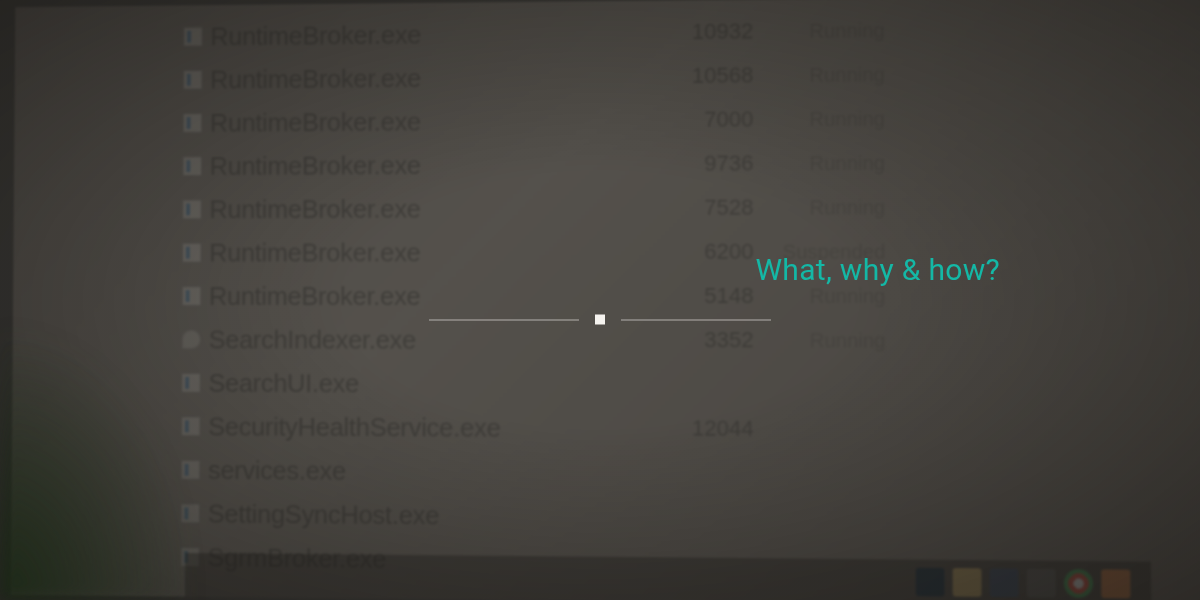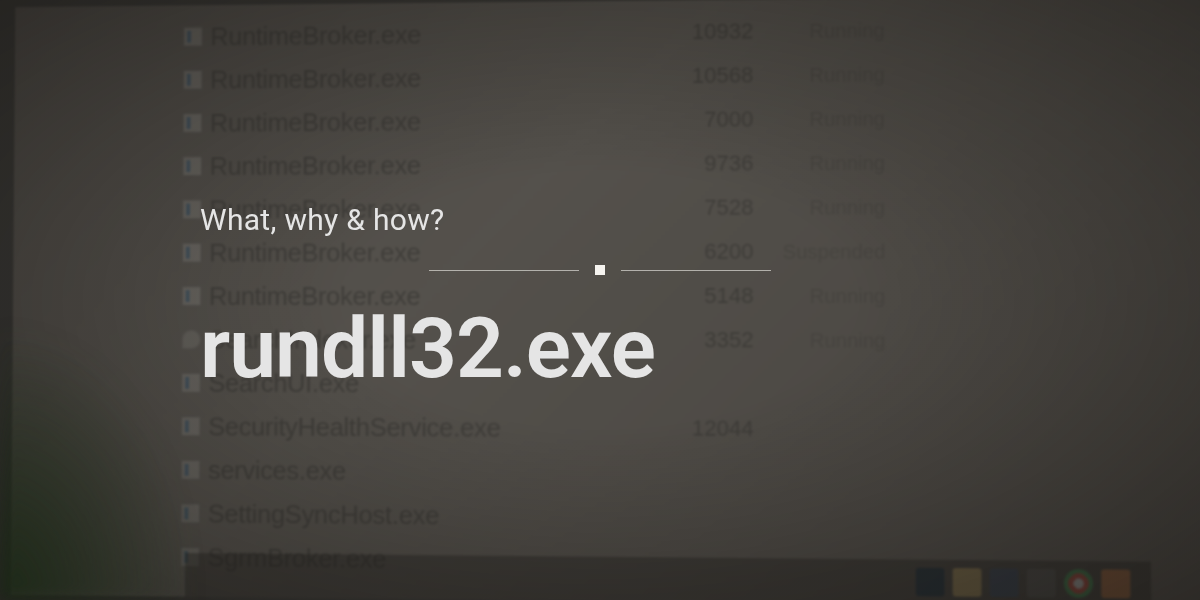--- a/index.html
+++ b/index.html
@@ -121,22 +121,22 @@
       height: 280px;
       background: radial-gradient(ellipse at bottom left, rgba(25, 40, 20, 0.85) 0%, transparent 70%);
       filter: blur(8px);
     }
     
     .title-container {
       position: absolute;
       top: 50%;
       left: 50%;
       transform: translate(-50%, -50%);
-      text-align: left;
-      color: #e5e5e5;
+      text-align: right;
+      color: #14b8a6;
       width: 800px;
     }
     
     .subtitle {
       font-size: 30px;
       font-weight: 400;
       margin-bottom: 28px;
       letter-spacing: 0.3px;
     }
     
@@ -298,14 +298,13 @@
 <div class="vignette"></div>
 <div class="plant-shadow"></div>
 
 <div class="title-container">
   <div class="subtitle">What, why &amp; how?</div>
   <div class="divider">
     <span class="divider-line"></span>
     <span class="divider-square"></span>
     <span class="divider-line"></span>
   </div>
-  <div class="main-title">rundll32.exe</div>
 </div>
 
 </body></html>

